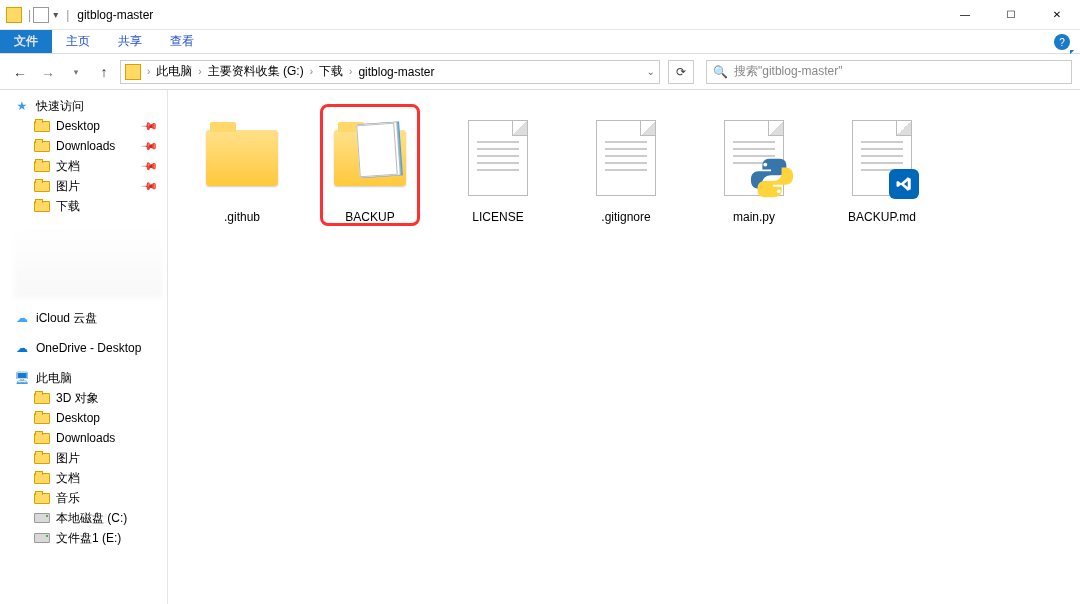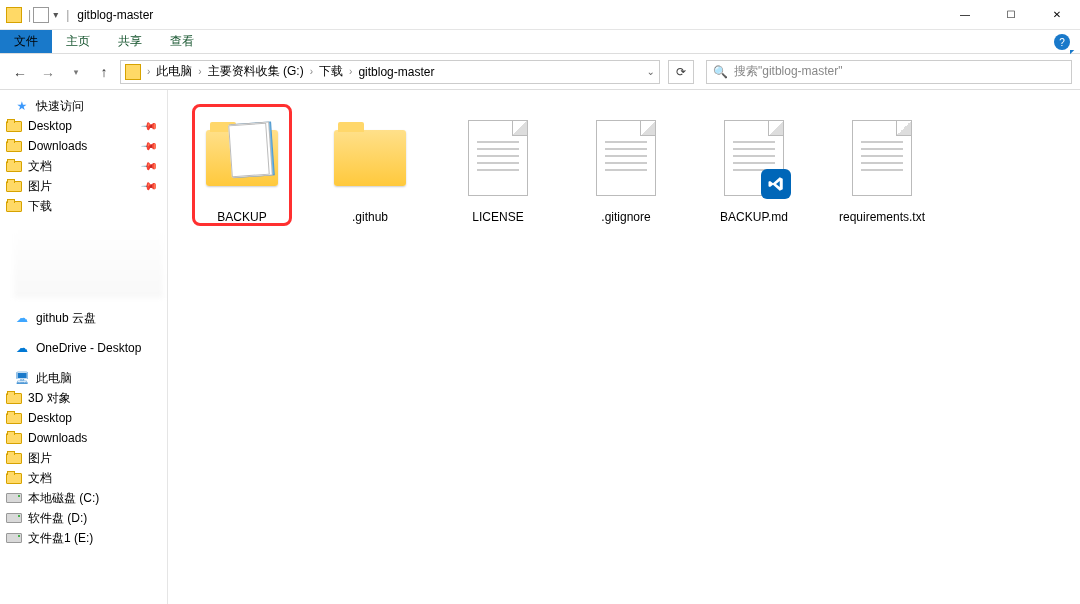--- a/index.html
+++ b/index.html
@@ -10,22 +10,22 @@
 .titlebar .ticon { width:16px; height:16px; margin:0 4px 0 6px; background:#ffd966; border:1px solid #d6a200; }
 .titlebar .sep { color:#999; margin:0 2px; }
 .titlebar .qat { display:flex; align-items:center; gap:4px; }
 .titlebar .chev { font-size:10px; color:#555; margin-right:6px; }
 .titlebar .title { margin-left:6px; font-size:12px; }
 .titlebar .spacer { flex:1; }
 .winbtn { width:46px; height:30px; display:flex; align-items:center; justify-content:center; font-size:10px; color:#000; }
 
 
 .ribbon { height:24px; background:#fff; display:flex; align-items:stretch; border-bottom:1px solid #ddd; position:relative; }
-.rtab { padding:0 14px; display:flex; align-items:center; font-size:12px; color:#14532d; }
-.rtab.file { background:#1979ca; color:#000000; }
+.rtab { padding:0 14px; display:flex; align-items:center; font-size:12px; color:#1d4ed8; }
+.rtab.file { background:#1979ca; color:#e5e5e5;font-weight:bold; }
 .ribbon .help { position:absolute; right:10px; top:4px; width:16px; height:16px; border-radius:50%; background:#1979ca; color:#fff; font-size:10px; display:flex; align-items:center; justify-content:center; }
 .ribbon .help::after { content:""; position:absolute; right:-3px; bottom:-3px; border:3px solid transparent; border-top-color:#1979ca; transform:rotate(135deg);}
 
 
 .navbar { height:36px; display:flex; align-items:center; padding:0 8px; gap:4px; border-bottom:1px solid #ddd; }
 .navbtn { width:24px; height:24px; display:flex; align-items:center; justify-content:center; color:#777; font-size:14px; }
 .navbtn.enabled { color:#333; }
 .addr { flex:0 0 540px; height:24px; border:1px solid #ccc; display:flex; align-items:center; padding:0 4px; gap:2px; position:relative; }
 .addr .aicon { width:16px; height:16px; background:#ffd966; border:1px solid #d6a200; margin-right:4px;}
 .crumb { padding:2px 4px; }
@@ -35,21 +35,21 @@
 .search { flex:1; height:24px; border:1px solid #ccc; display:flex; align-items:center; padding:0 6px; margin-left:8px; color:#888; }
 .search .sicon { margin-right:6px; }
 
 
 .body { flex:1; display:flex; min-height:0; }
 .sidebar { width:168px; border-right:1px solid #e5e5e5; overflow-y:auto; padding:6px 0; position:relative; }
 .sidebar::-webkit-scrollbar { width:16px; }
 .sidebar::-webkit-scrollbar-thumb { background:#c2c2c2; }
 .sidebar::-webkit-scrollbar-track { background:#f0f0f0; }
 .sgroup { margin-bottom:10px; }
-.sitem { height:20px; display:flex; align-items:center; padding-left:6px; gap:6px; position:relative; }
+.sitem { height:20px; display:flex; align-items:center; padding-left:34px; gap:6px; position:relative; }
 .sitem.head { padding-left:14px; }
 .sitem .icn { width:16px; height:16px; flex:0 0 16px; display:flex; align-items:center; justify-content:center; font-size:12px; }
 .sitem .pin { position:absolute; right:10px; color:#888; font-size:11px; transform:rotate(45deg); }
 .sempty { height:72px; background:linear-gradient(#fff,#f8f8f8); margin:0 4px 10px 14px; filter:blur(2px); }
 .icn.folder { background:#ffd966; border:1px solid #d6a200; width:14px; height:11px; border-radius:1px; position:relative; }
 .icn.folder::before { content:""; position:absolute; top:-3px; left:0; width:6px; height:3px; background:#ffd966; border:1px solid #d6a200; border-bottom:none; }
 .icn.star { color:#3b99fc; }
 .icn.drive { width:14px; height:10px; background:#d9d9d9; border:1px solid #999; border-radius:1px; position:relative; }
 .icn.drive::after { content:""; position:absolute; right:1px; top:1px; width:2px; height:2px; background:#4caf50; }
 .icn.pc { color:#1979ca; }
@@ -158,21 +158,21 @@
           <div class="sitem">
             <span class="icn folder"></span>
             <span>下载</span>
           </div>
         </div>
     </div>
     <div class="sempty"></div>
     <div class="sgroup">
       <div class="sitem head">
           <span class="icn cloud">☁</span>
-          <span>github 云盘</span>
+          <span>iCloud 云盘</span>
         </div>
     </div>
     <div class="sgroup">
       <div class="sitem head">
           <span class="icn onedrive">☁</span>
           <span>OneDrive - Desktop</span>
         </div>
     </div>
     <div class="sgroup">
       <div class="sitem head">
@@ -194,48 +194,48 @@
           </div>
           <div class="sitem">
             <span class="icn folder"></span>
             <span>图片</span>
           </div>
           <div class="sitem">
             <span class="icn folder"></span>
             <span>文档</span>
           </div>
           <div class="sitem">
+            <span class="icn folder"></span>
+            <span>音乐</span>
+          </div>
+          <div class="sitem">
             <span class="icn drive"></span>
             <span>本地磁盘 (C:)</span>
           </div>
           <div class="sitem">
             <span class="icn drive"></span>
-            <span>软件盘 (D:)</span>
-          </div>
-          <div class="sitem">
-            <span class="icn drive"></span>
             <span>文件盘1 (E:)</span>
           </div>
         </div>
     </div>
   </div>
 
   <div class="content">
     <div class="items" id="file-items">
+        <div class="item">
+          <div class="thumb">
+            <div class="folder-lg"></div>
+          </div>
+          <div class="label">.github</div>
+        </div>
         <div class="item highlight">
           <div class="thumb">
             <div class="folder-lg withdocs"></div>
           </div>
           <div class="label">BACKUP</div>
-        </div>
-        <div class="item">
-          <div class="thumb">
-            <div class="folder-lg"></div>
-          </div>
-          <div class="label">.github</div>
         </div>
         <div class="item">
           <div class="thumb">
             <div class="file-lg">
               <div class="lines">
                 <div></div>
                 <div></div>
                 <div></div>
                 <div></div>
                 <div></div>
@@ -250,49 +250,54 @@
               <div class="lines">
                 <div></div>
                 <div></div>
                 <div></div>
                 <div></div>
                 <div></div>
               </div>
             </div>
           </div>
           <div class="label">.gitignore</div>
+        </div>
+        <div class="item">
+          <div class="thumb">
+            <div class="file-lg">
+              <div class="lines">
+                <div></div>
+                <div></div>
+                <div></div>
+                <div></div>
+              </div>
+              <svg class="py-logo" viewBox="0 0 48 48">
+                <path fill="#3776ab" d="M23 4c-6 0-9 2-9 7v4h9v2H10c-5 0-8 3-8 9s3 9 8 9h4v-6c0-5 4-8 9-8h9c4 0 7-3 7-7v-3c0-5-3-7-9-7h-7z"></path>
+                <circle cx="17" cy="10" r="2" fill="#fff"></circle>
+                <path fill="#ffd43b" d="M25 44c6 0 9-2 9-7v-4h-9v-2h13c5 0 8-3 8-9s-3-9-8-9h-4v6c0 5-4 8-9 8h-9c-4 0-7 3-7 7v3c0 5 3 7 9 7h7z"></path>
+                <circle cx="31" cy="38" r="2" fill="#fff"></circle>
+              </svg>
+            </div>
+          </div>
+          <div class="label">main.py</div>
         </div>
         <div class="item">
           <div class="thumb">
             <div class="file-lg">
               <div class="lines">
                 <div></div>
                 <div></div>
                 <div></div>
                 <div></div>
                 <div></div>
               </div>
               <div class="badge vscode">
                 <svg width="18" height="18" viewBox="0 0 24 24">
                   <path fill="#fff" d="M17 3l4 2v14l-4 2-9-8-4 3-2-1V9l2-1 4 3 9-8zm0 5l-5 4 5 4V8z"></path>
                 </svg>
               </div>
             </div>
           </div>
           <div class="label">BACKUP.md</div>
         </div>
-        <div class="item">
-          <div class="thumb">
-            <div class="file-lg">
-              <div class="lines">
-                <div></div>
-                <div></div>
-                <div></div>
-                <div></div>
-                <div></div>
-              </div>
-            </div>
-          </div>
-          <div class="label">requirements.txt</div>
-        </div>
       </div>
   </div>
 </div>
 
 </body></html>

